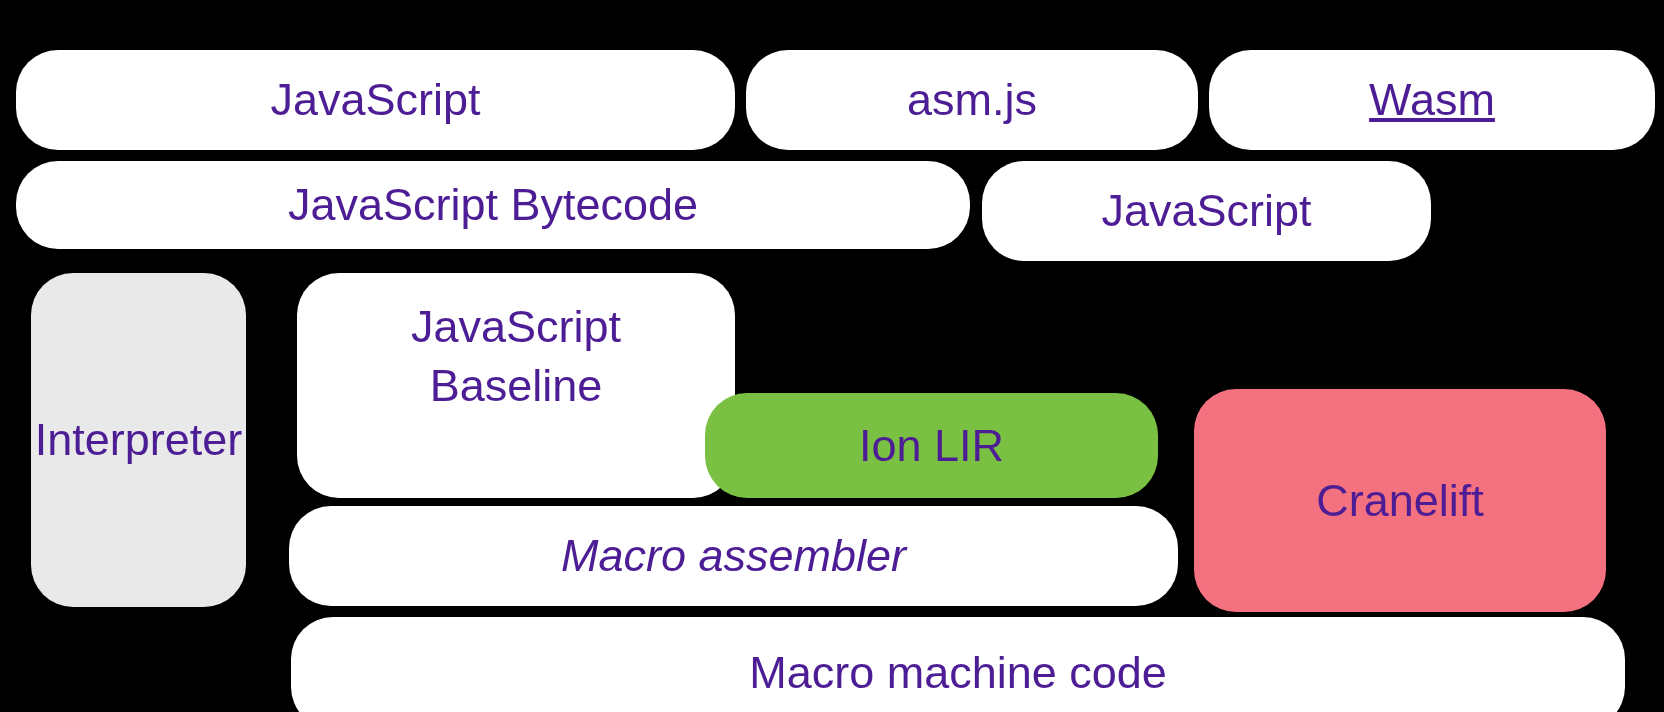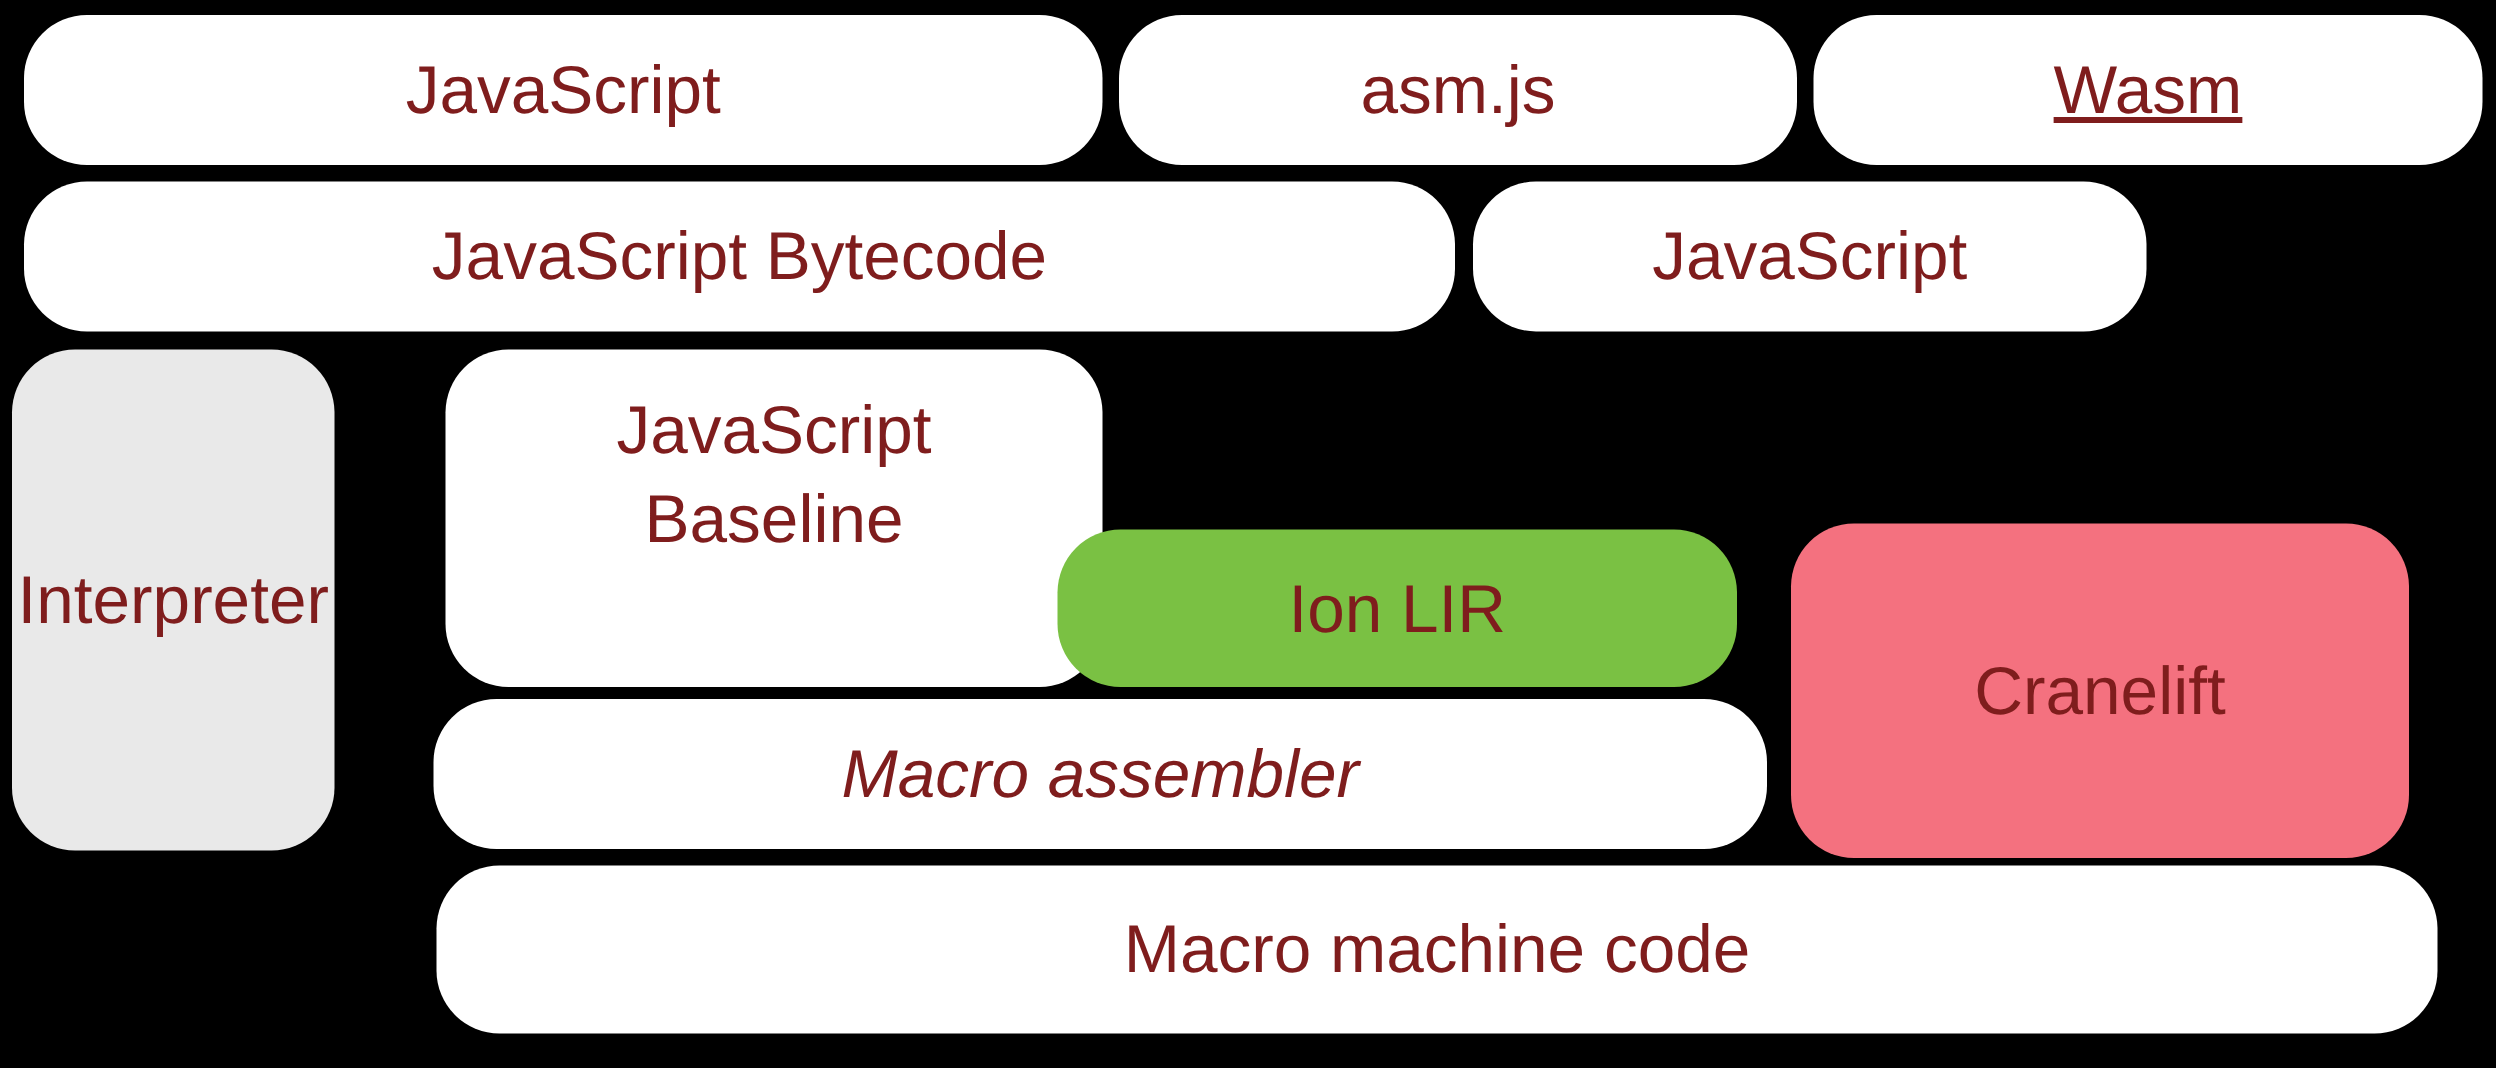--- a/index.html
+++ b/index.html
@@ -16,35 +16,36 @@
     font-family: "Liberation Sans", "DejaVu Sans", sans-serif;
   }
   .box {
     position: absolute;
     background: #ffffff;
     border-radius: 42px;
     display: flex;
     align-items: center;
     justify-content: center;
     text-align: center;
-    color: #7f1d1d;
+    color: #4c1d95;
     font-size: 45px;
     line-height: 1.32;
     white-space: pre-line;
     box-sizing: border-box;
+    margin-top: 40px;
   }
   
   .b-javascript   { left: 16px;   top: 10px;  width: 719px;  height: 100px; }
   .b-asmjs        { left: 746px;  top: 10px;  width: 452px;  height: 100px; }
   .b-wasm         { left: 1209px; top: 10px;  width: 446px;  height: 100px; text-decoration: underline; }
   
-  .b-bytecode     { left: 16px;   top: 121px; width: 954px;  height: 100px; }
+  .b-bytecode     { left: 16px;   top: 121px; width: 954px;  height: 88px; }
   .b-baldrmonkey  { left: 982px;  top: 121px; width: 449px;  height: 100px; }
   
-  .b-interpreter  { left: 8px;   top: 233px; width: 215px;  height: 334px; }
+  .b-interpreter  { left: 31px;   top: 233px; width: 215px;  height: 334px; }
   .b-baseline     { left: 297px;  top: 233px; width: 438px;  height: 225px;
                     align-items: flex-start; padding-top: 24px; }
   .b-ionmir       { left: 747px;  top: 233px; width: 453px;  height: 112px; }
   .b-ionlir       { left: 705px;  top: 353px; width: 453px;  height: 105px; }
   .b-cranelift    { left: 1194px; top: 349px; width: 412px;  height: 223px; }
   
   .b-macro        { left: 289px;  top: 466px; width: 889px;  height: 100px; }
   .b-native       { left: 291px;  top: 577px; width: 1334px; height: 112px; }
 </style>
 </head>

